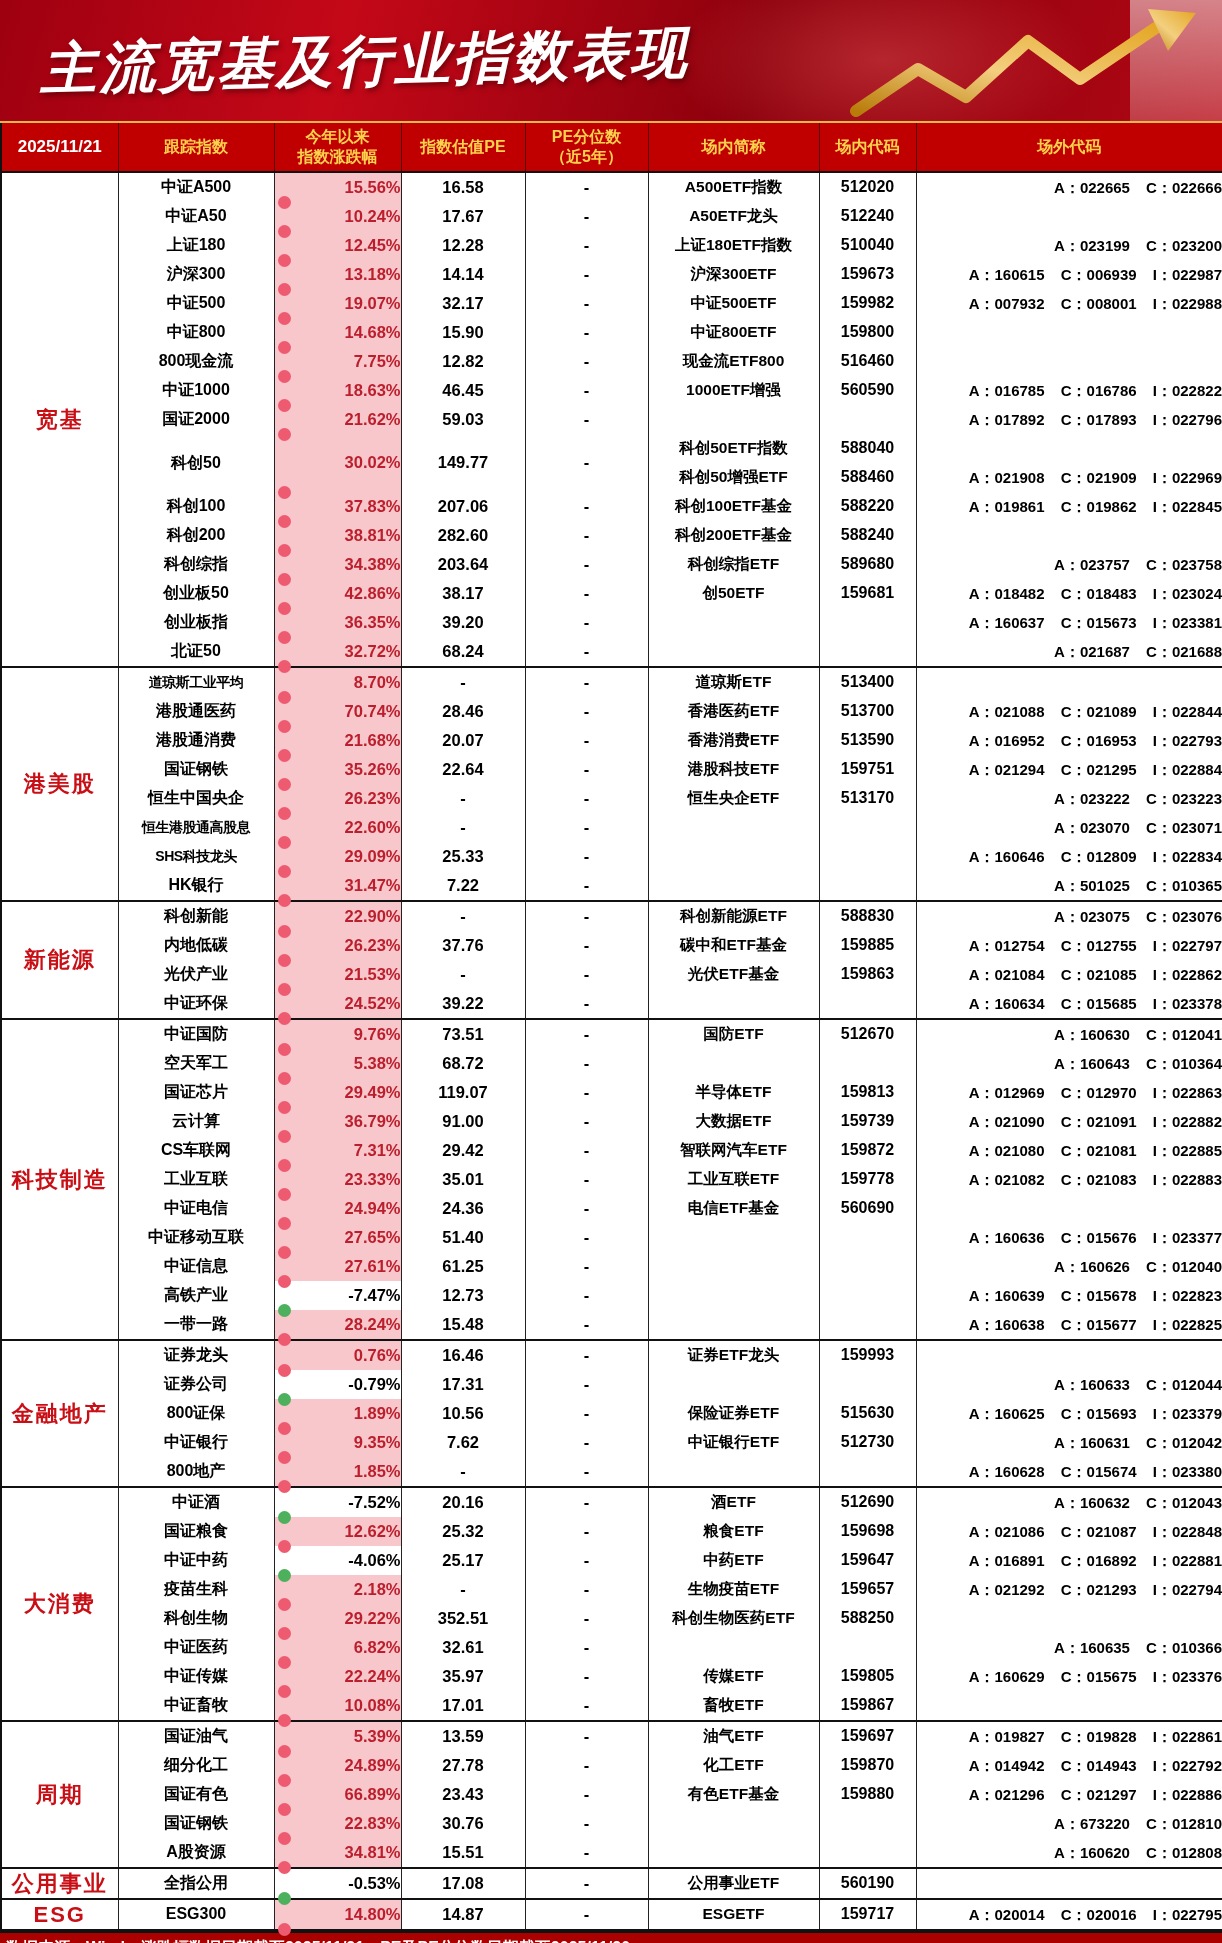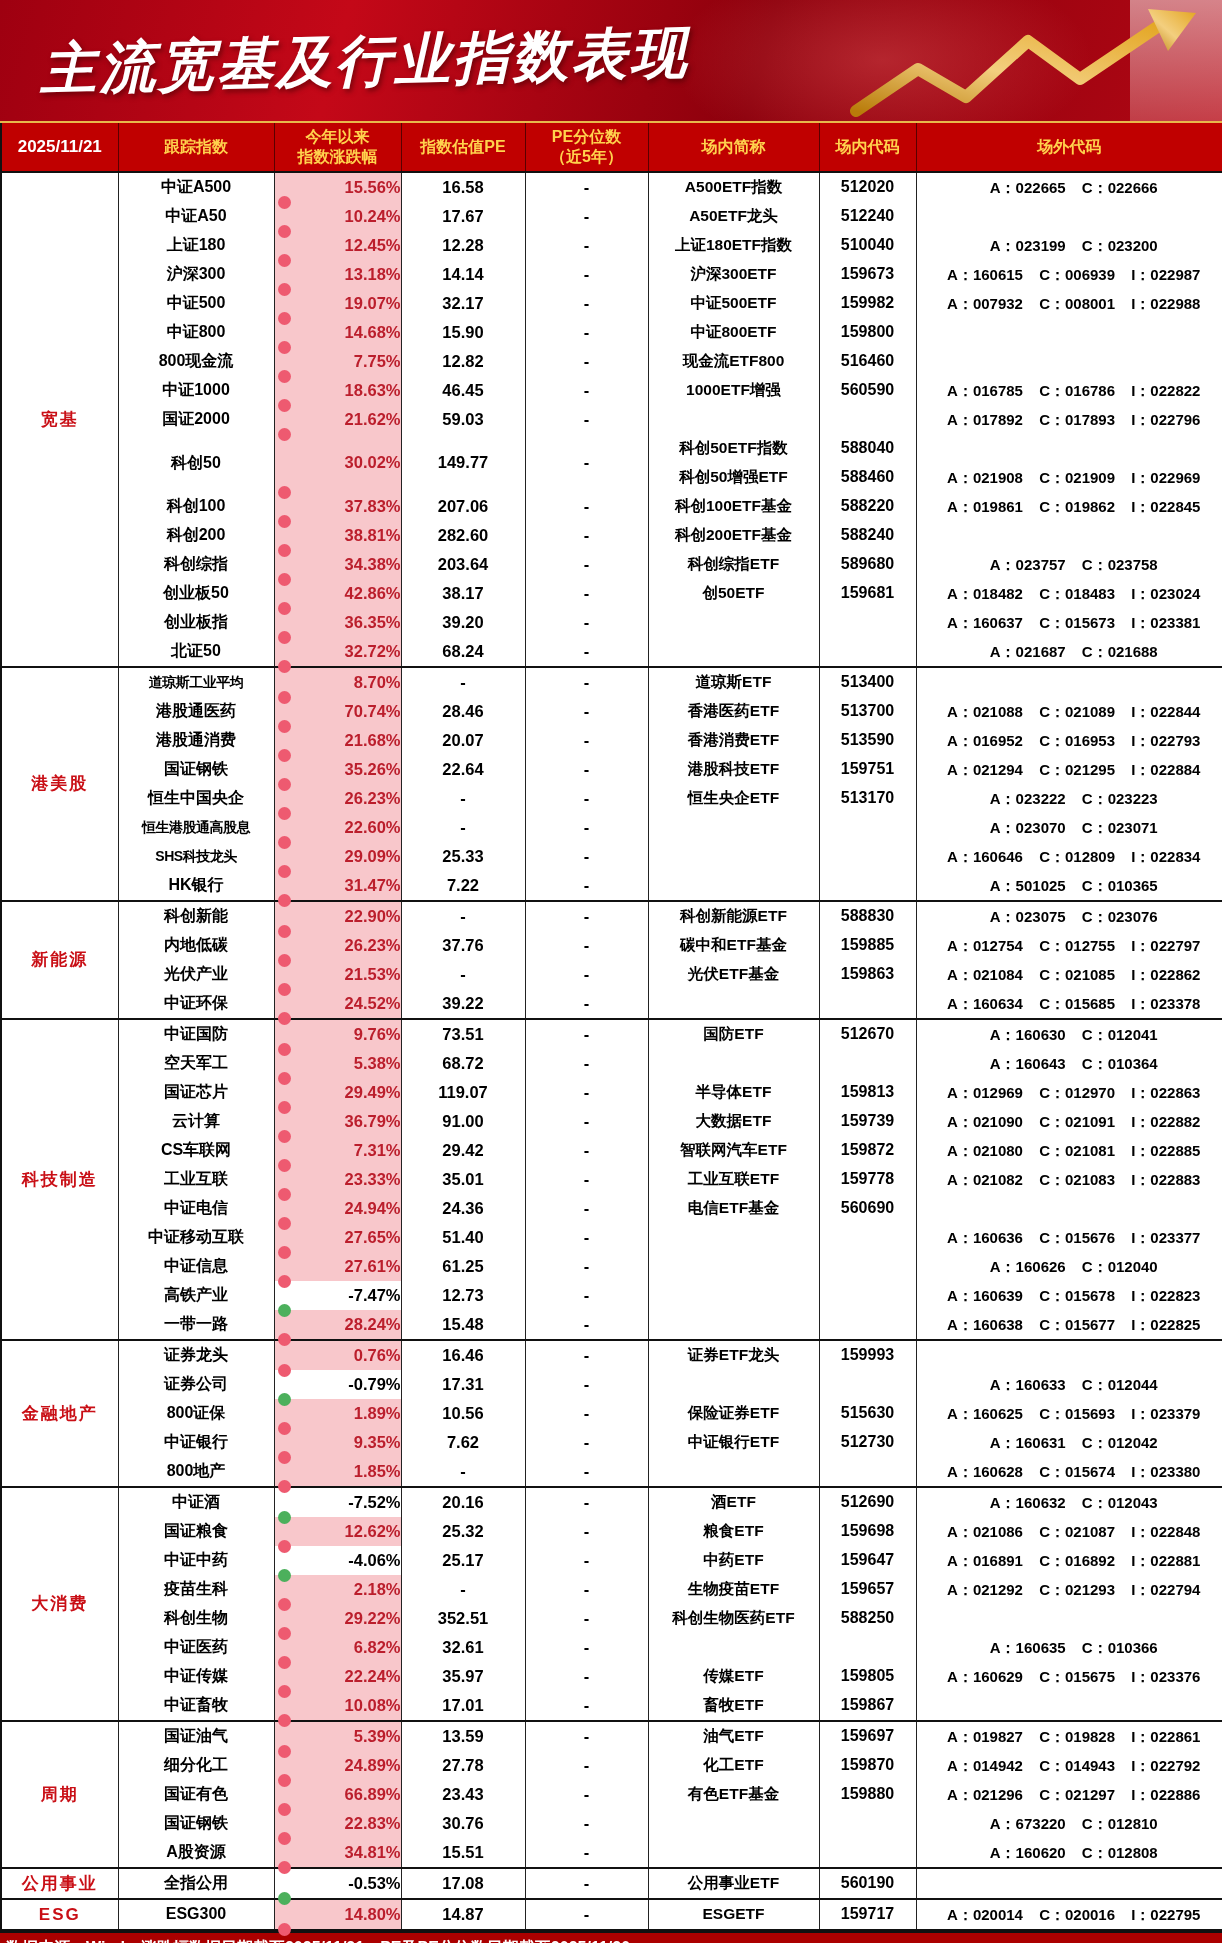--- a/index.html
+++ b/index.html
@@ -28,31 +28,31 @@
   thead th{background:var(--red-header);height:48px;padding:0;vertical-align:middle;
     text-align:center;font-weight:bold;font-size:16px;color:var(--gold);
     border-left:1px solid rgba(70,0,0,.85);border-right:1px solid rgba(70,0,0,.85);
     border-top:2px solid #e8b84b;border-bottom:2px solid #111;white-space:pre-line;line-height:1.25;}
   thead th.date{color:#fff;font-size:17px;margin-top:40px;}
 
   tbody td{height:29px;padding:0;text-align:center;vertical-align:middle;line-height:1.05;
     border-left:1px solid #222;border-right:1px solid #222;font-weight:bold;color:#000;}
   tr.sec-start td{border-top:2px solid #111;}
 
-  td.cat{color:var(--cat-red);font-size:17px;letter-spacing:2px;}
+  td.cat{color:var(--cat-red);font-size:22px;letter-spacing:2px;}
   td.idx{font-size:16px;}
   td.idx.long{font-size:14px;letter-spacing:-0.5px;}
   td.chg{position:relative;font-size:16.5px;text-align:right;}
   td.chg.pos{background:var(--pink);color:var(--pos-text);}
   td.chg.neg{background:#fff;color:#000;}
   td.pe{font-size:16.5px;text-align:center;}
   td.pctl{font-size:16.5px;}
   td.abbr{font-size:15.5px;margin-left:16px;}
   td.code{font-size:16px;}
-  td.otc{text-align:center;padding-left:9px;font-size:15px;word-spacing:12px;white-space:nowrap;margin-left:12px;}
+  td.otc{text-align:right;padding-left:9px;font-size:15px;word-spacing:12px;white-space:nowrap;margin-left:12px;}
 
   .dot{position:absolute;left:3px;bottom:-7px;width:13px;height:13px;border-radius:50%;z-index:3;}
   .dot.pos{background:var(--dot-pos);}
   .dot.neg{background:var(--dot-neg);}
 
   
   .footer{width:100%;height:29px;background:var(--footer-red);color:#fff;
     font-size:16px;font-weight:bold;line-height:29px;padding-left:6px;box-sizing:border-box;
     border-top:2px solid #111;white-space:nowrap;}
 </style>

